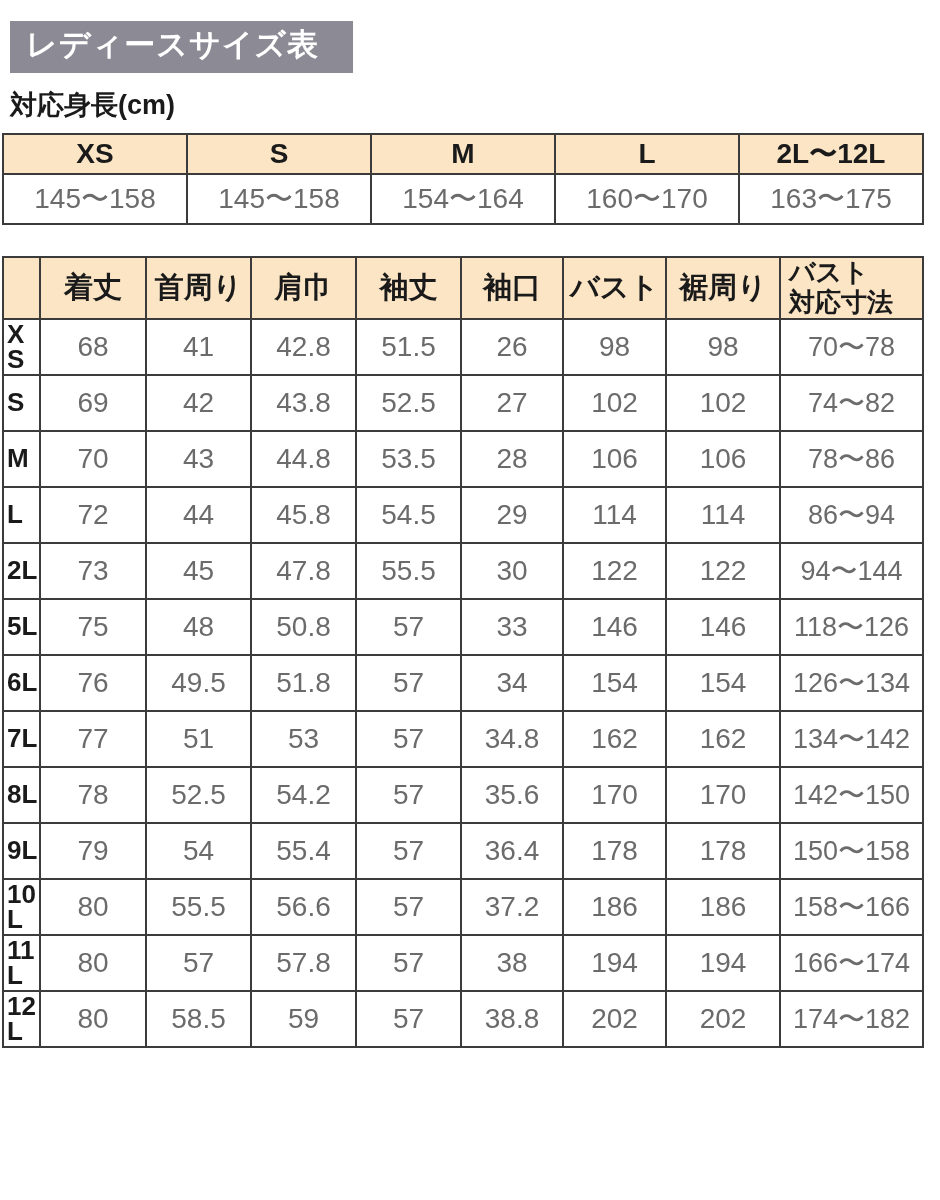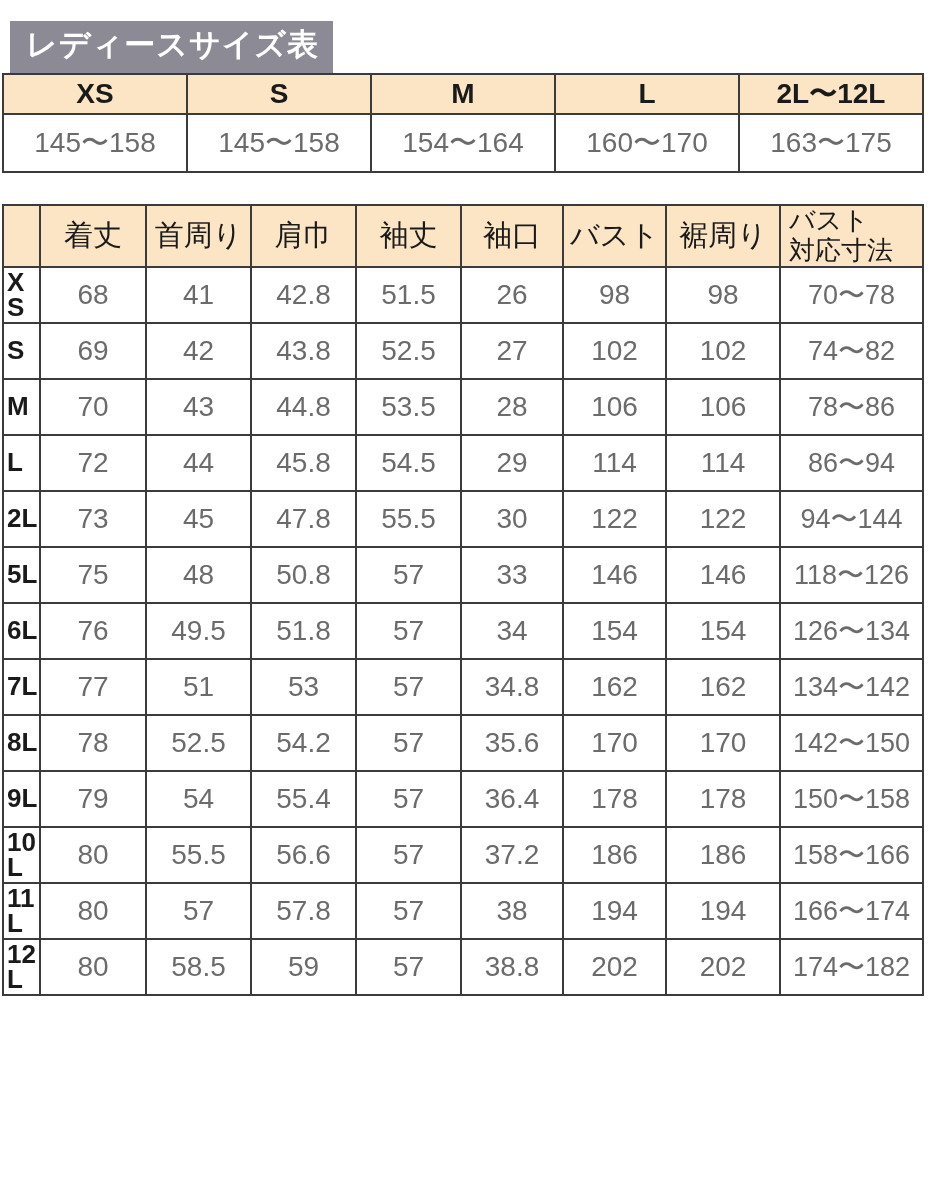--- a/index.html
+++ b/index.html
@@ -15,21 +15,21 @@
   body{
     width:940px;height:1200px;background:#ffffff;
     font-family:"Liberation Sans","DejaVu Sans",sans-serif;
     color:var(--label-text);
   }
   .page{position:relative;width:940px;height:1200px;overflow:hidden;}
 
   .title-bar{
     display:inline-block;
     margin:21px 0 0 10px;
-    padding:3px 14px 7px 16px;
+    padding:3px 34px 7px 16px;
     background:var(--title-bg);
     color:var(--title-text);
     font-size:31px;
     font-weight:bold;
     letter-spacing:1px;
   }
 
   .height-label{
     margin:14px 0 10px 10px;
     font-size:27px;
@@ -51,32 +51,32 @@
   }
 
   
   .height-table thead th{
     background:var(--header-bg);
     height:36px;
     font-size:28px;
     font-weight:bold;
   }
   .height-table tbody td{
-    height:58px;
+    height:50px;
     font-size:28px;
     color:var(--value-text);
   }
 
   
   .size-table{margin-top:31px;}
   .size-table thead th{
     background:var(--header-bg);
     height:52px;
     font-size:29px;
-    font-weight:normal;
+    font-weight:bold;
   }
   .size-table thead th.corner{background:var(--header-bg);}
   .size-table thead th.multiline{
     font-size:26px;
     text-align:left;
     padding-left:8px;
     white-space:pre-line;
     line-height:1.15;
   }
   .size-table tbody tr{height:56px;}
@@ -95,20 +95,21 @@
   }
   .size-table tbody td.range{font-size:27px;}
 </style>
 </head>
 <body>
 
 <div class="page">
 
   <div class="title-bar">レディースサイズ表</div>
 
+  <div class="height-label">対応身長(cm)</div>
 
   <table class="height-table">
     <colgroup>
       <col style="width:184px">
         <col style="width:184px">
         <col style="width:184px">
         <col style="width:184px">
         <col style="width:184px">
     </colgroup>
     <thead>

